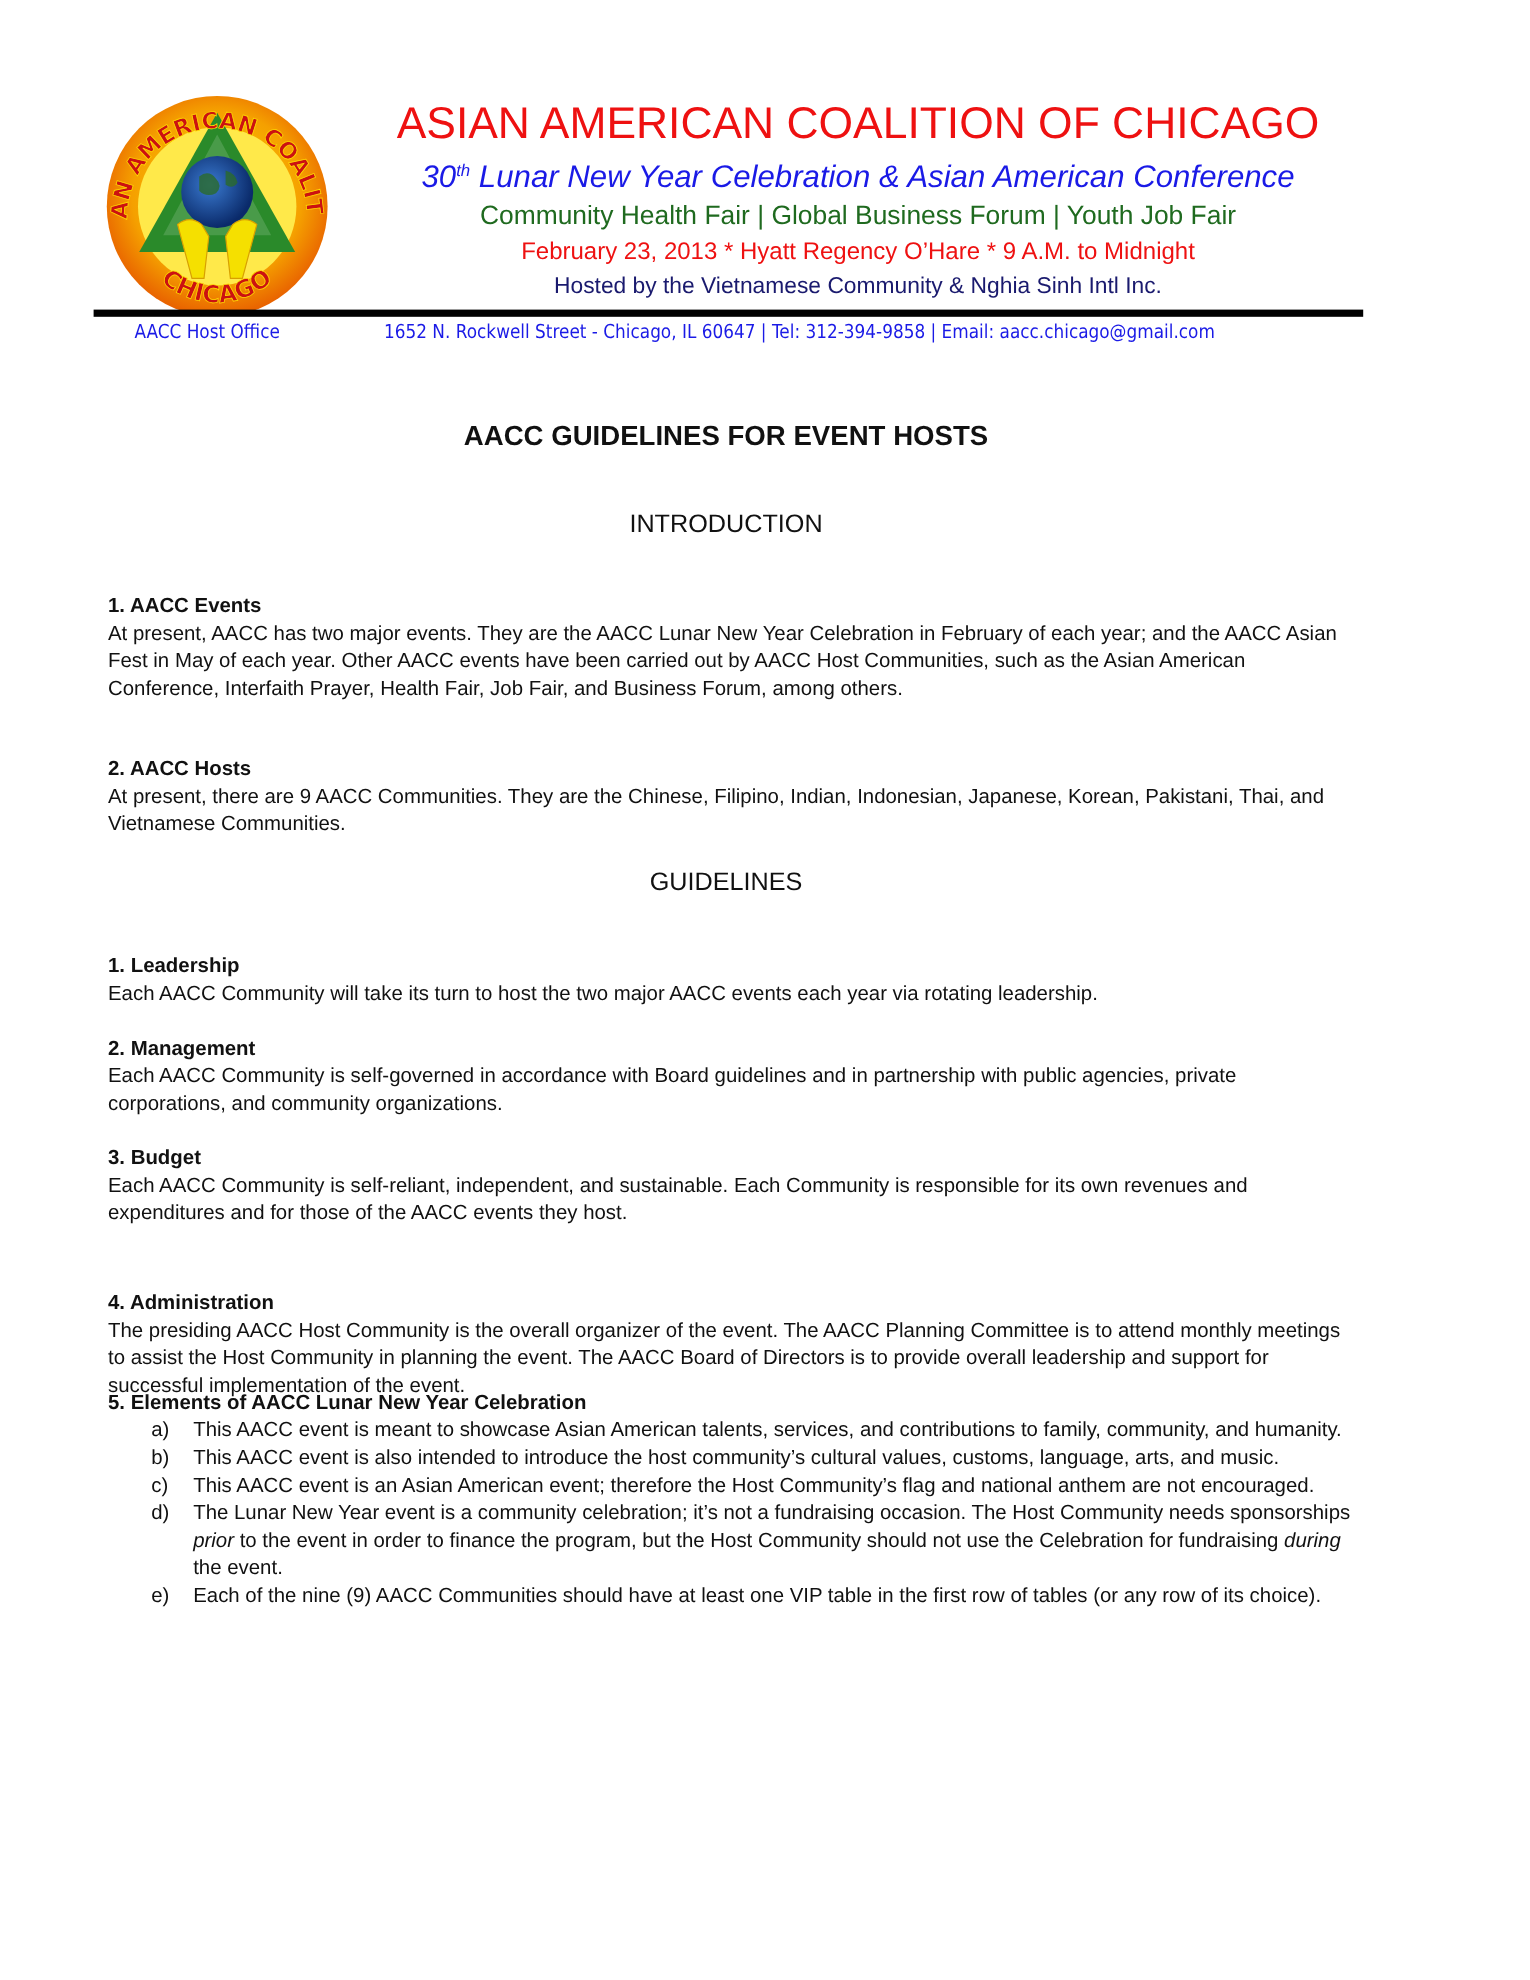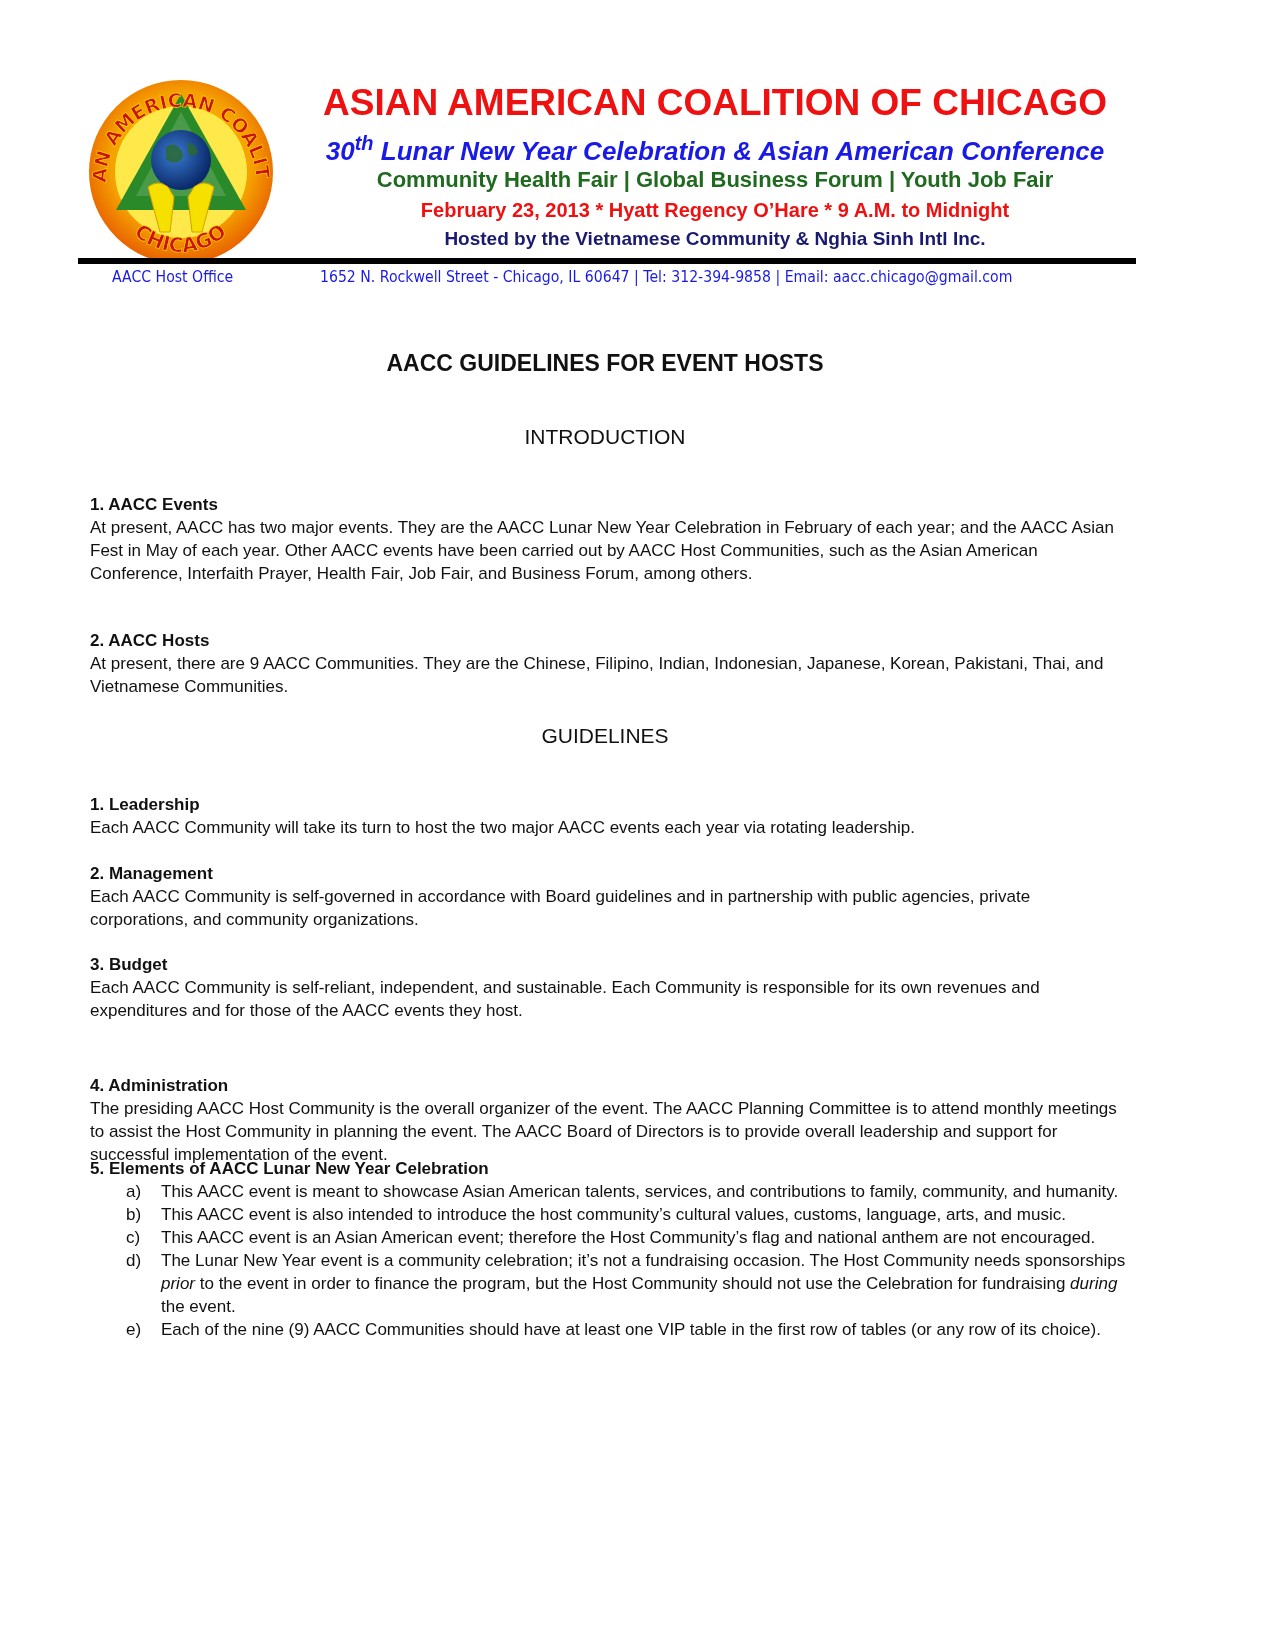--- a/index.html
+++ b/index.html
@@ -1,24 +1,24 @@
 <!DOCTYPE html>
 <html><head>
 <meta charset="utf-8">
 <style>
   html, body { margin: 0; padding: 0; background: #ffffff; }
   body { width: 1275px; height: 1650px; position: relative; overflow: hidden;
          font-family: "Liberation Sans", sans-serif; color: #111; }
 
   .logo { position: absolute; left: 78px; top: 72px; width: 205px; height: 190px; }
 
-  .hdr { position: absolute; left: 290px; width: 850px; text-align: center; font-weight: bold; }
+  .hdr { position: absolute; left: 290px; width: 850px; text-align: center; font-weight: normal; }
   .hdr-title { top: 82px; font-size: 37px; color: #ee1111; letter-spacing: 0px; }
   .hdr-sub { top: 132px; font-size: 26px; color: #1a1ae6; font-style: italic; }
-  .hdr-sub sup { font-size: 20px; }
+  .hdr-sub sup { font-size: 14px; }
   .hdr-events { top: 167px; font-size: 22px; color: #1f6a1f; }
   .hdr-date { top: 199px; font-size: 20px; color: #ee1111; }
   .hdr-host { top: 228px; font-size: 19px; color: #1a1a6e; }
 
   .rule { position: absolute; left: 78px; top: 258px; width: 1058px; height: 6px; background: #000; }
 
   .contact { position: absolute; top: 267px; font-size: 16px; color: #1a1ae6;
              font-family: "DejaVu Sans", sans-serif; transform: scaleX(0.88); transform-origin: left top; }
   .contact-office { left: 112px; }
   .contact-address { left: 320px; }

